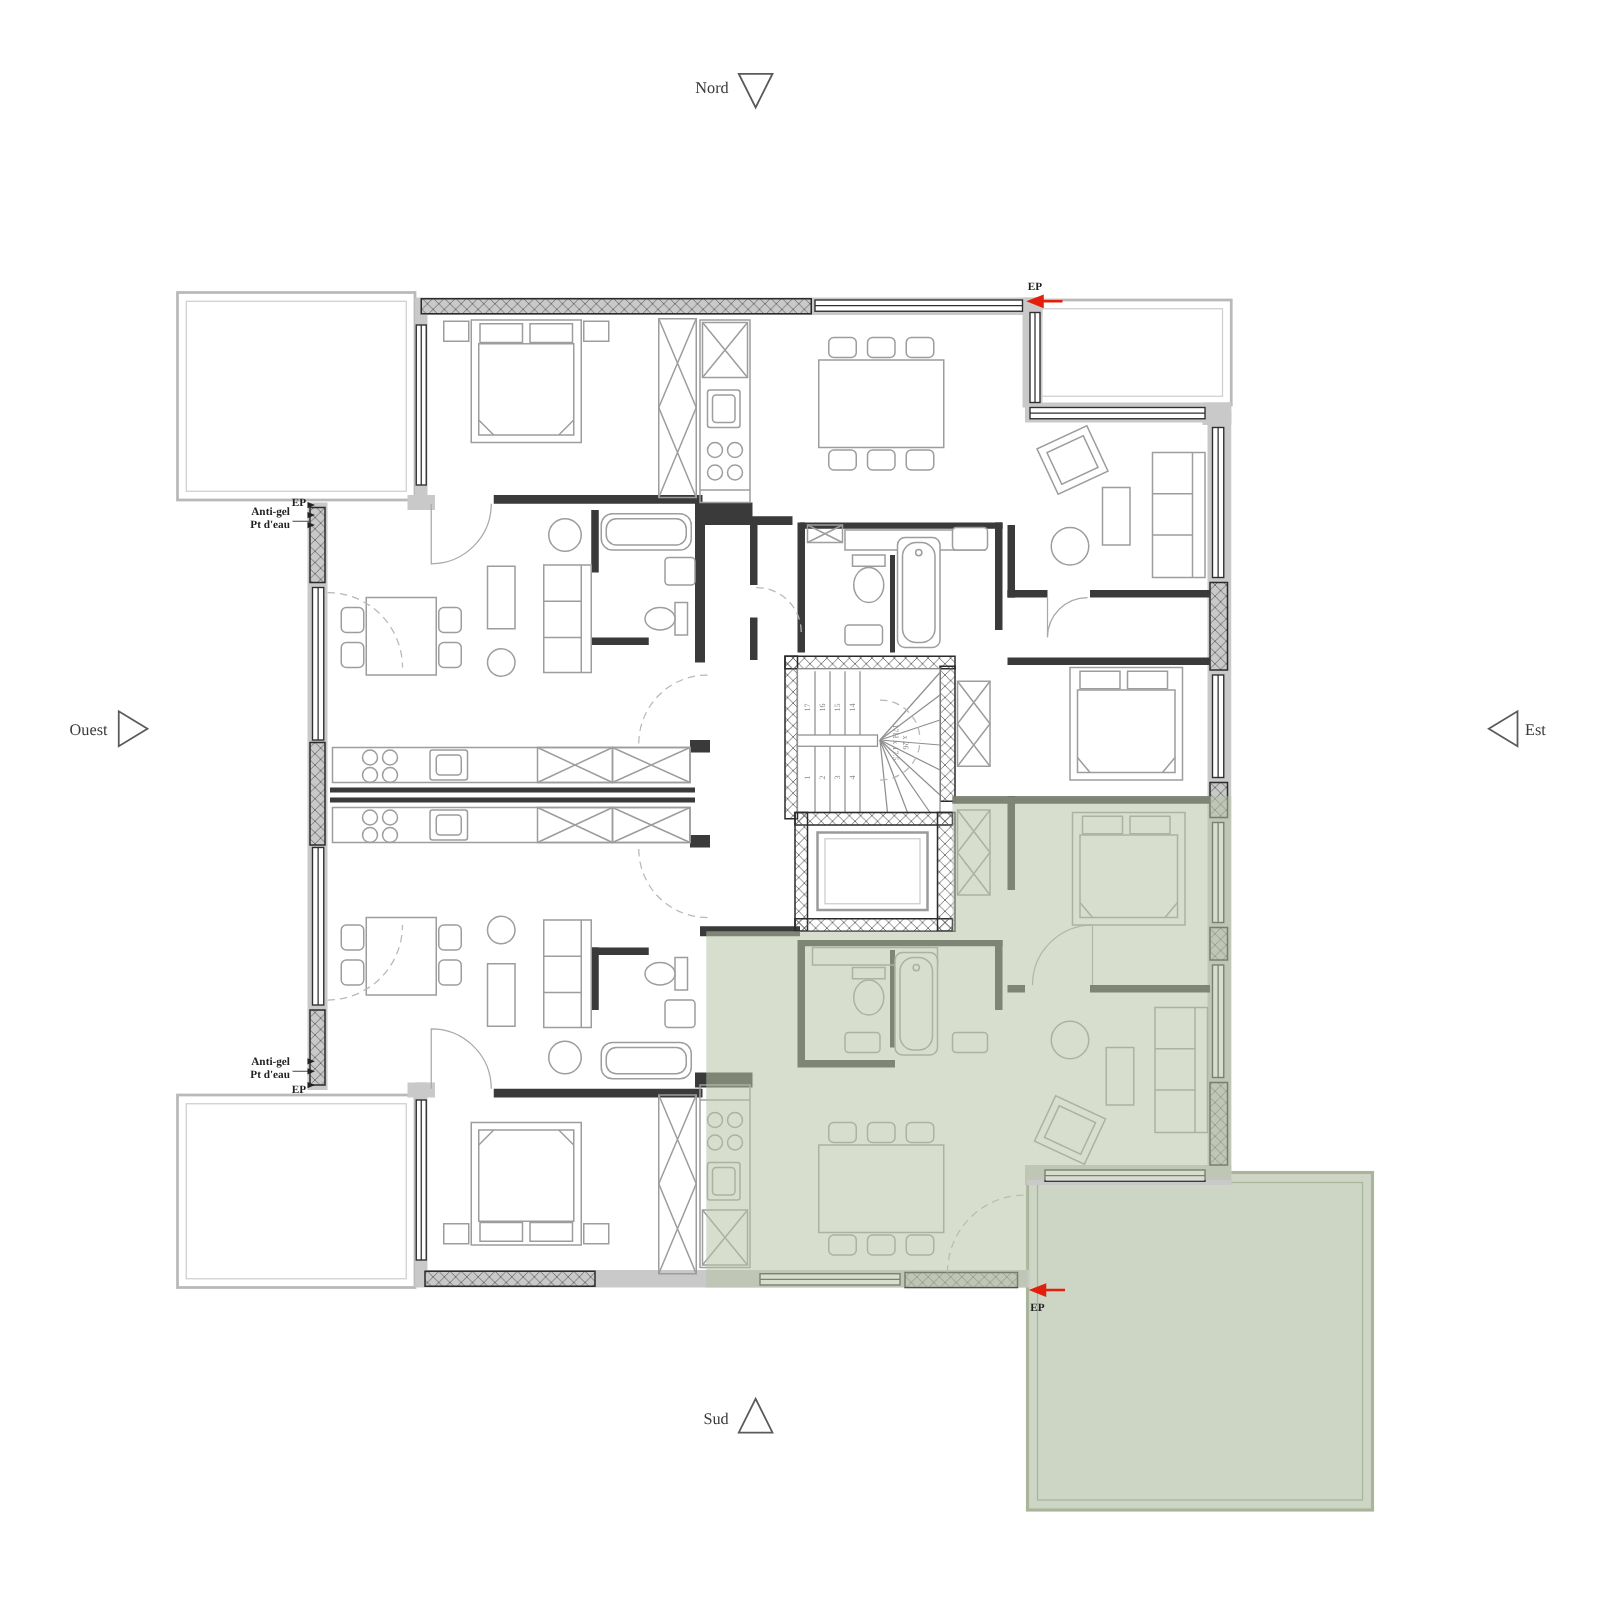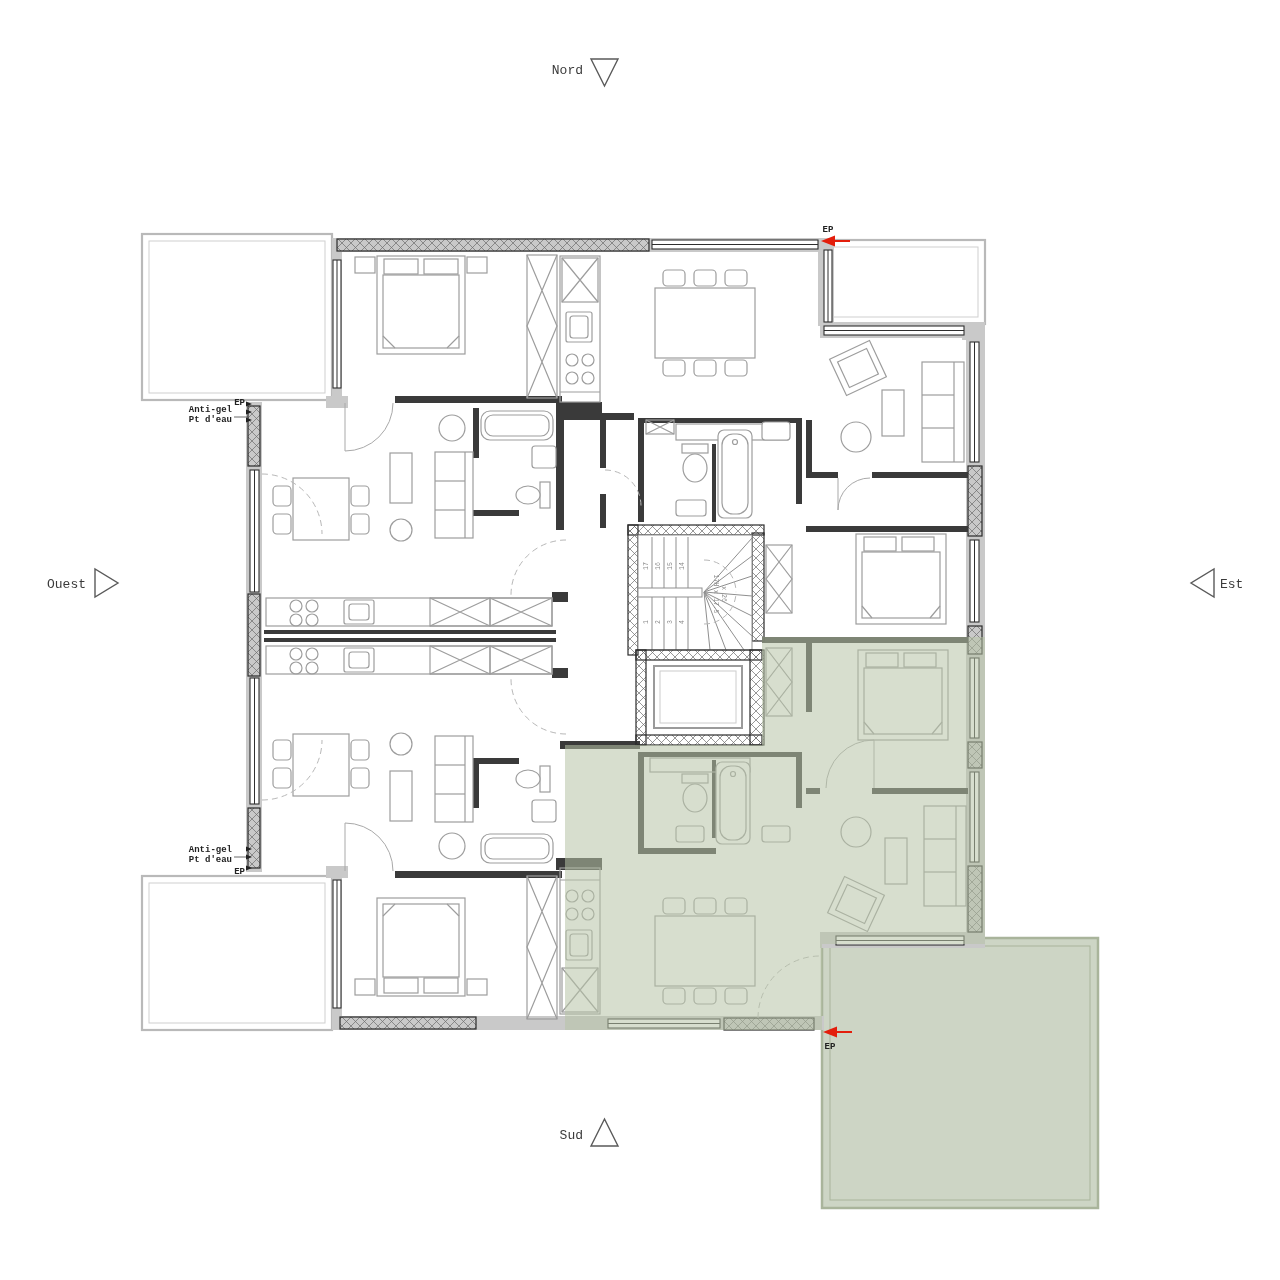--- a/index.html
+++ b/index.html
@@ -1,17 +1,17 @@
 <!DOCTYPE html>
 <html><head>
 <meta charset="utf-8">
 <style>
   html,body{margin:0;padding:0;background:#fff;}
   .canvas{position:relative;width:1280px;height:1280px;background:#ffffff;overflow:hidden;
-          font-family:Liberation Mono, monospace;}
+          font-family:Liberation Serif, serif;}
   svg{display:block}
   
   .slab      {fill:#c9c9c9;stroke:none;}
   .hatchw    {fill:url(#xh);stroke:#2b2b2b;stroke-width:1.2;}
   .win       {fill:#ffffff;stroke:#2f2f2f;stroke-width:1.1;}
   .winline   {stroke:#2f2f2f;stroke-width:1;}
   .iw        {fill:#3a3a3a;stroke:none;}           
   .f         {fill:none;stroke:#9d9d9d;stroke-width:1.2;}
   .ff        {fill:#ffffff;stroke:#9d9d9d;stroke-width:1.2;}
   .arc       {fill:none;stroke:#a9a9a9;stroke-width:1;}

